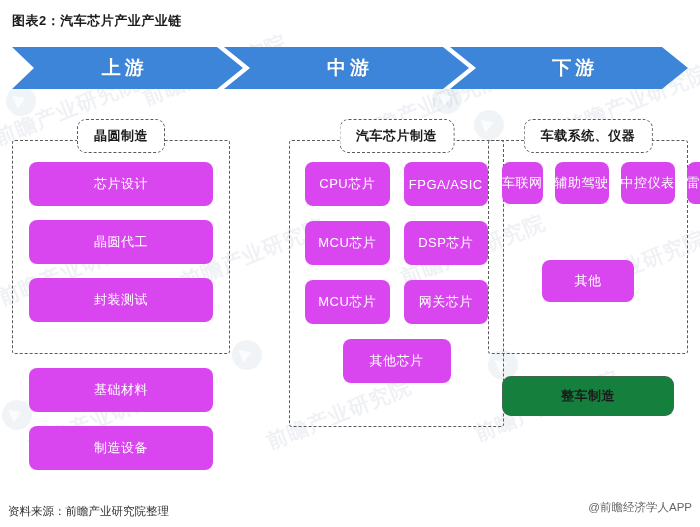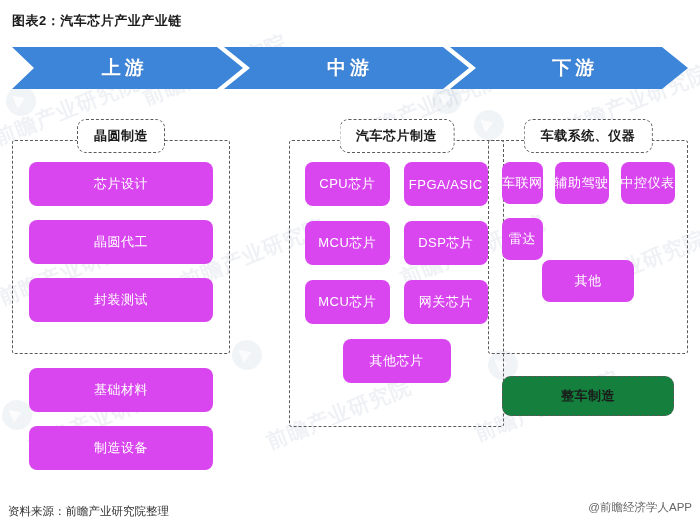--- a/index.html
+++ b/index.html
@@ -203,21 +203,21 @@
     z-index: 2;
   }
 
   
   .grid-down {
     position: absolute;
     left: 14px;
     right: 14px;
     top: 62px;
     display: grid;
-    grid-template-columns: 1fr 1fr 1fr;
+    grid-template-columns: 1fr 1fr 1fr 1fr;
     gap: 14px 12px;
     z-index: 2;
   }
   .grid-down .bbox { height: 42px; }
   .down-single {
     position: absolute;
     left: 50%;
     transform: translateX(-50%);
     top: 160px;
     width: 92px;

